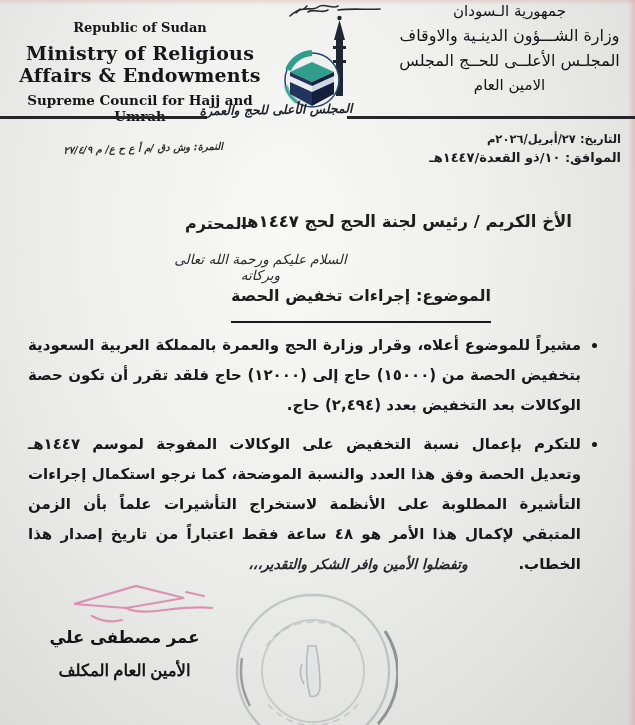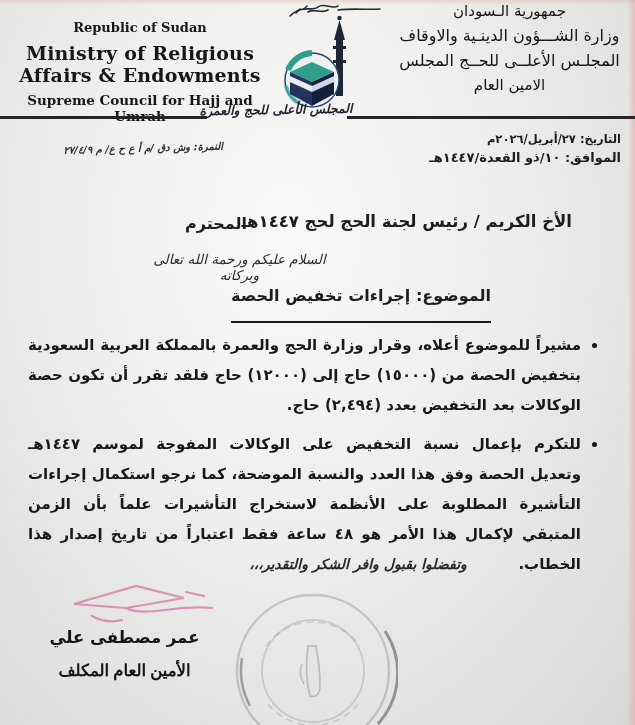--- a/index.html
+++ b/index.html
@@ -43,21 +43,21 @@
     letter-spacing:.3px;}
   .date-block{position:absolute;right:14px;top:132px;width:205px;direction:rtl;text-align:right;
     font-weight:bold;color:#1c1c20;}
   .date-block .dg{font-size:11.5px;margin-bottom:4px;}
   .date-block .dh{font-size:13px;}
 
   
   .addressee-row{position:absolute;top:212px;left:0;width:635px;direction:rtl;}
   .addressee-to{position:absolute;right:63px;top:0;font-size:16.5px;font-weight:bold;white-space:nowrap;}
   .addressee-hon{position:absolute;right:388px;top:2px;font-size:16px;font-weight:bold;}
-  .salutation{position:absolute;top:251px;right:288px;width:215px;direction:rtl;text-align:center;
+  .salutation{position:absolute;top:251px;right:267px;width:215px;direction:rtl;text-align:center;
     font-size:13.5px;font-style:italic;font-weight:500;color:#2a2a30;}
 
   
   .subject{position:absolute;top:286px;right:144px;direction:rtl;font-size:16px;font-weight:bold;
     border-bottom:2.5px solid #191920;padding-bottom:16px;white-space:nowrap;}
 
   
   .body-bullets{position:absolute;top:330px;right:36px;left:28px;direction:rtl;}
   .body-bullets ul{margin:0;padding:0 18px 0 0;list-style:disc outside;}
   .body-bullets li{font-size:15px;font-weight:bold;line-height:30px;text-align:justify;
@@ -146,21 +146,21 @@
 
   <div class="subject">الموضوع: إجراءات تخفيض الحصة</div>
 
   <div class="body-bullets">
     <ul>
       <li>مشيراً للموضوع أعلاه، وقرار وزارة الحج والعمرة بالمملكة العربية السعودية بتخفيض الحصة من (١٥٠٠٠) حاج إلى (١٢٠٠٠) حاج فلقد تقرر أن تكون حصة الوكالات بعد التخفيض بعدد (٢,٤٩٤) حاج.</li>
       <li>للتكرم بإعمال نسبة التخفيض على الوكالات المفوجة لموسم ١٤٤٧هـ وتعديل الحصة وفق هذا العدد والنسبة الموضحة، كما نرجو استكمال إجراءات التأشيرة المطلوبة على الأنظمة لاستخراج التأشيرات علماً بأن الزمن المتبقي لإكمال هذا الأمر هو ٤٨ ساعة فقط اعتباراً من تاريخ إصدار هذا الخطاب.</li>
     </ul>
   </div>
 
-  <div class="closing">وتفضلوا بقبول وافر الشكر والتقدير،،،</div>
+  <div class="closing">وتفضلوا الأمين وافر الشكر والتقدير،،،</div>
 
   <svg class="stamp" viewBox="0 0 170 170">
     <circle cx="85" cy="85" r="76" fill="none" stroke="#828c93" stroke-width="2.4" opacity=".4"></circle>
     <path d="M157 45 A76 76 0 0 1 150 138" fill="none" stroke="#555e66" stroke-width="3" opacity=".6"></path>
     <path d="M22 120 A76 76 0 0 1 14 72" fill="none" stroke="#5c656d" stroke-width="2.6" opacity=".55"></path>
     <circle cx="85" cy="85" r="51" fill="none" stroke="#828c93" stroke-width="1.8" opacity=".32"></circle>
     <g stroke="#828c93" fill="none" stroke-width="1.6" opacity=".3" stroke-dasharray="7 5">
       <path d="M38 60 A58 58 0 0 1 132 60"></path>
       <path d="M40 118 A58 58 0 0 0 130 118"></path>
     </g>

